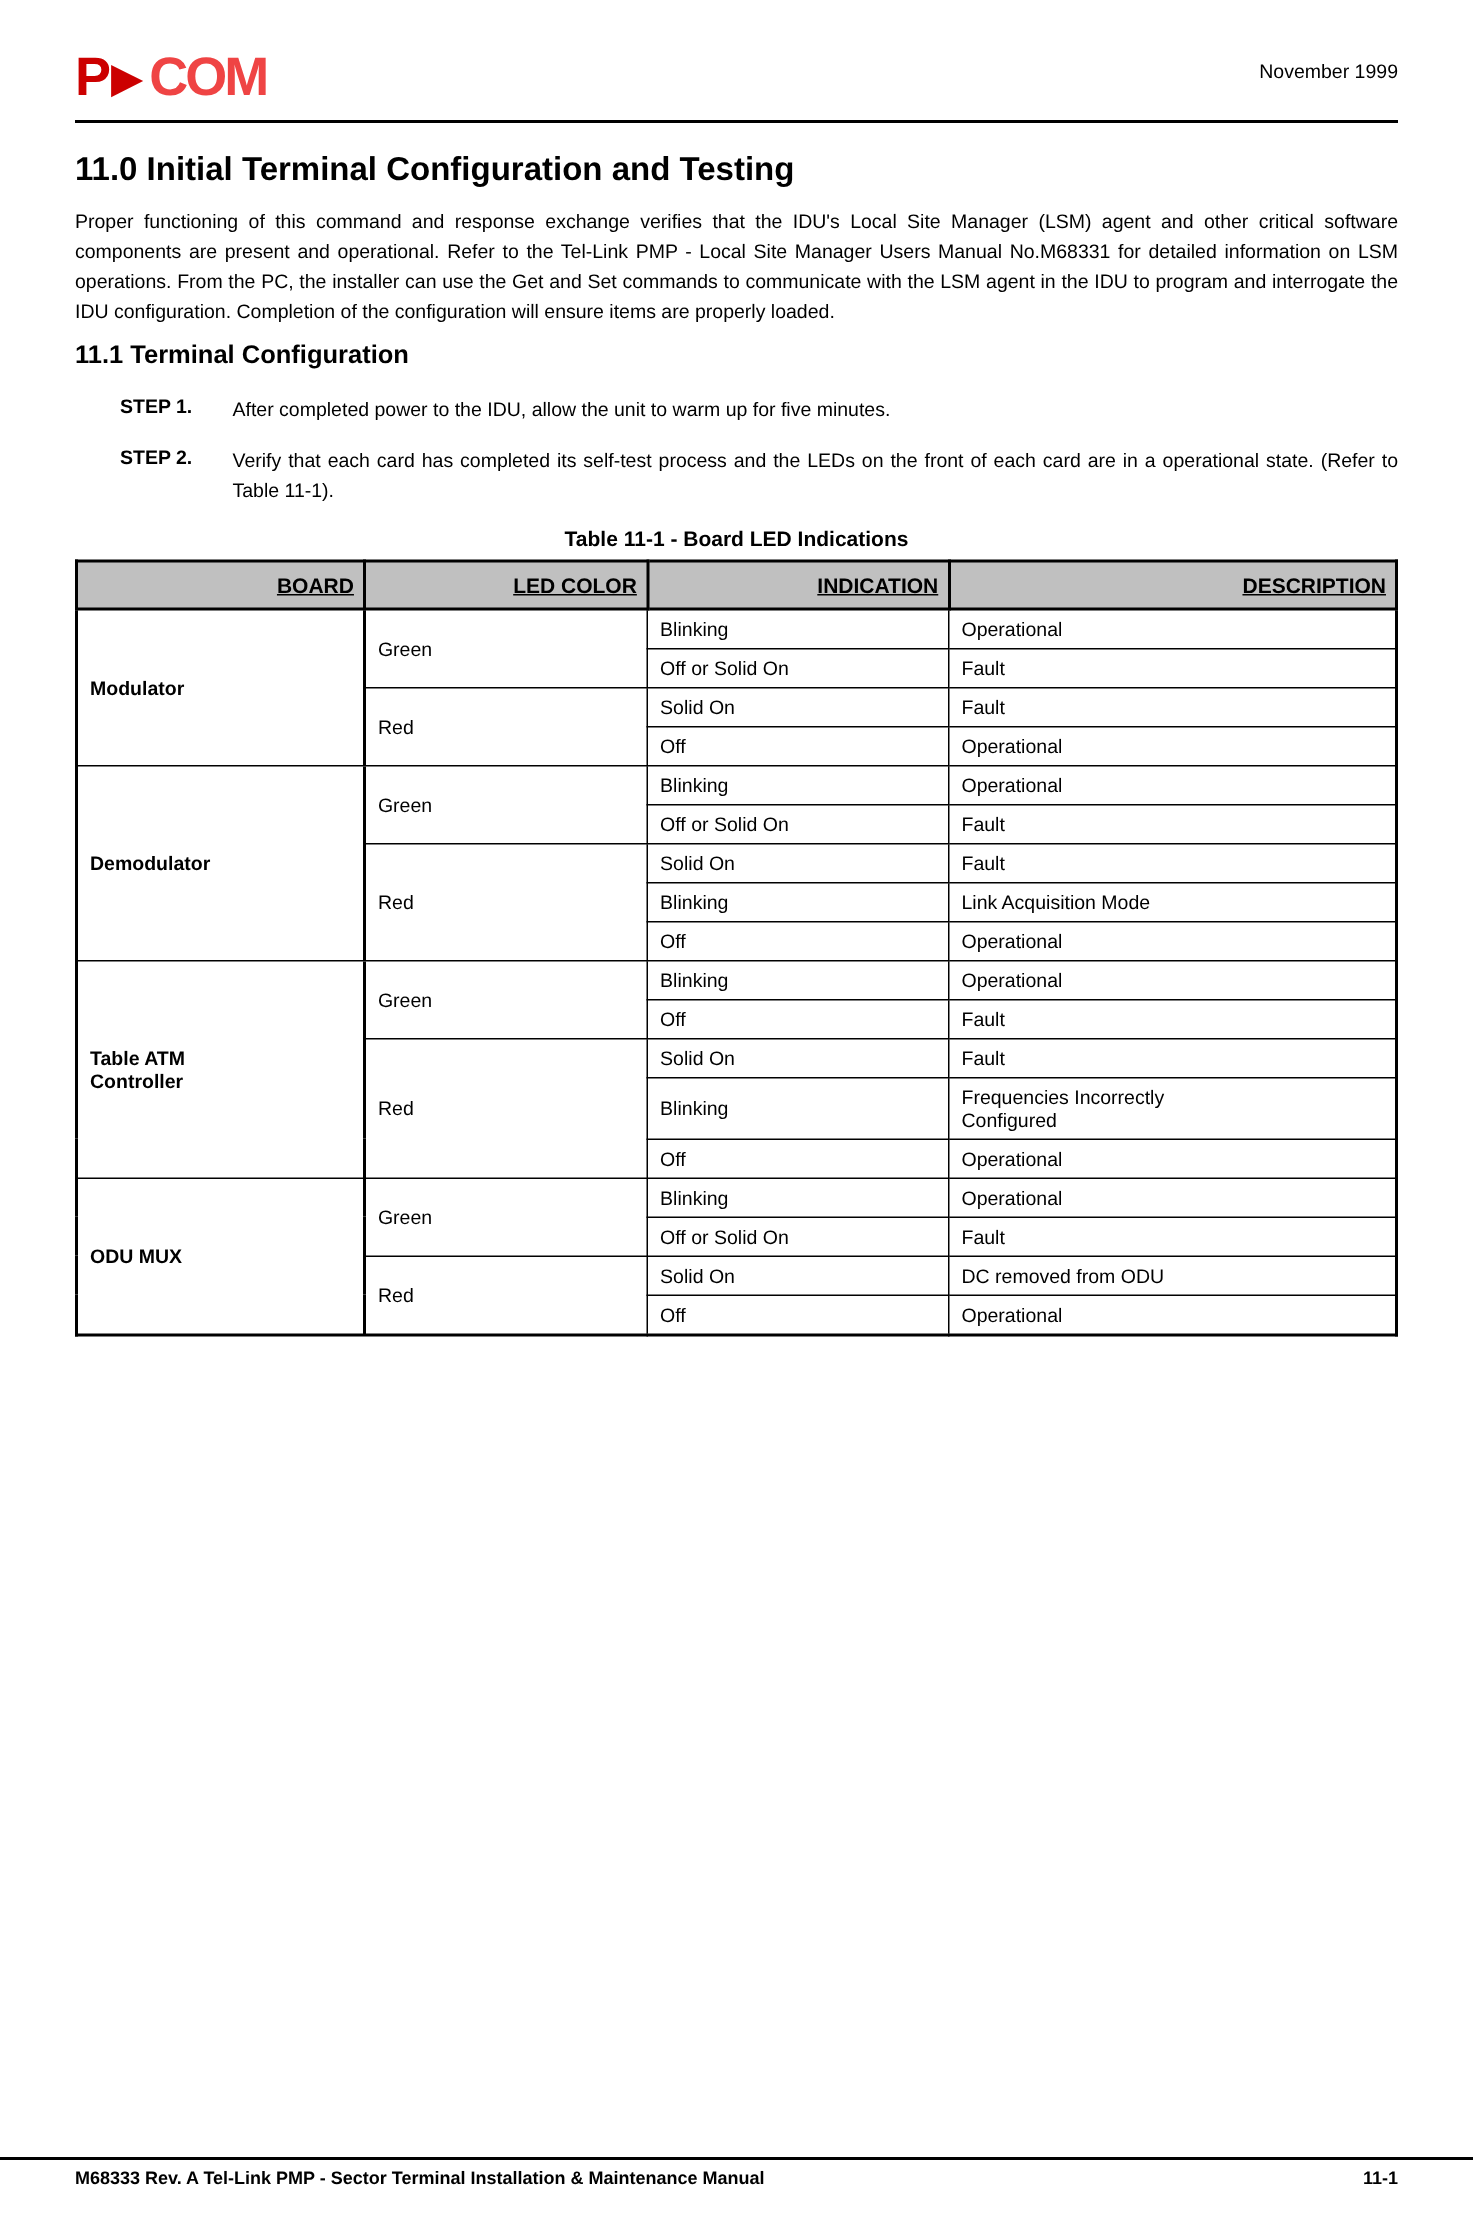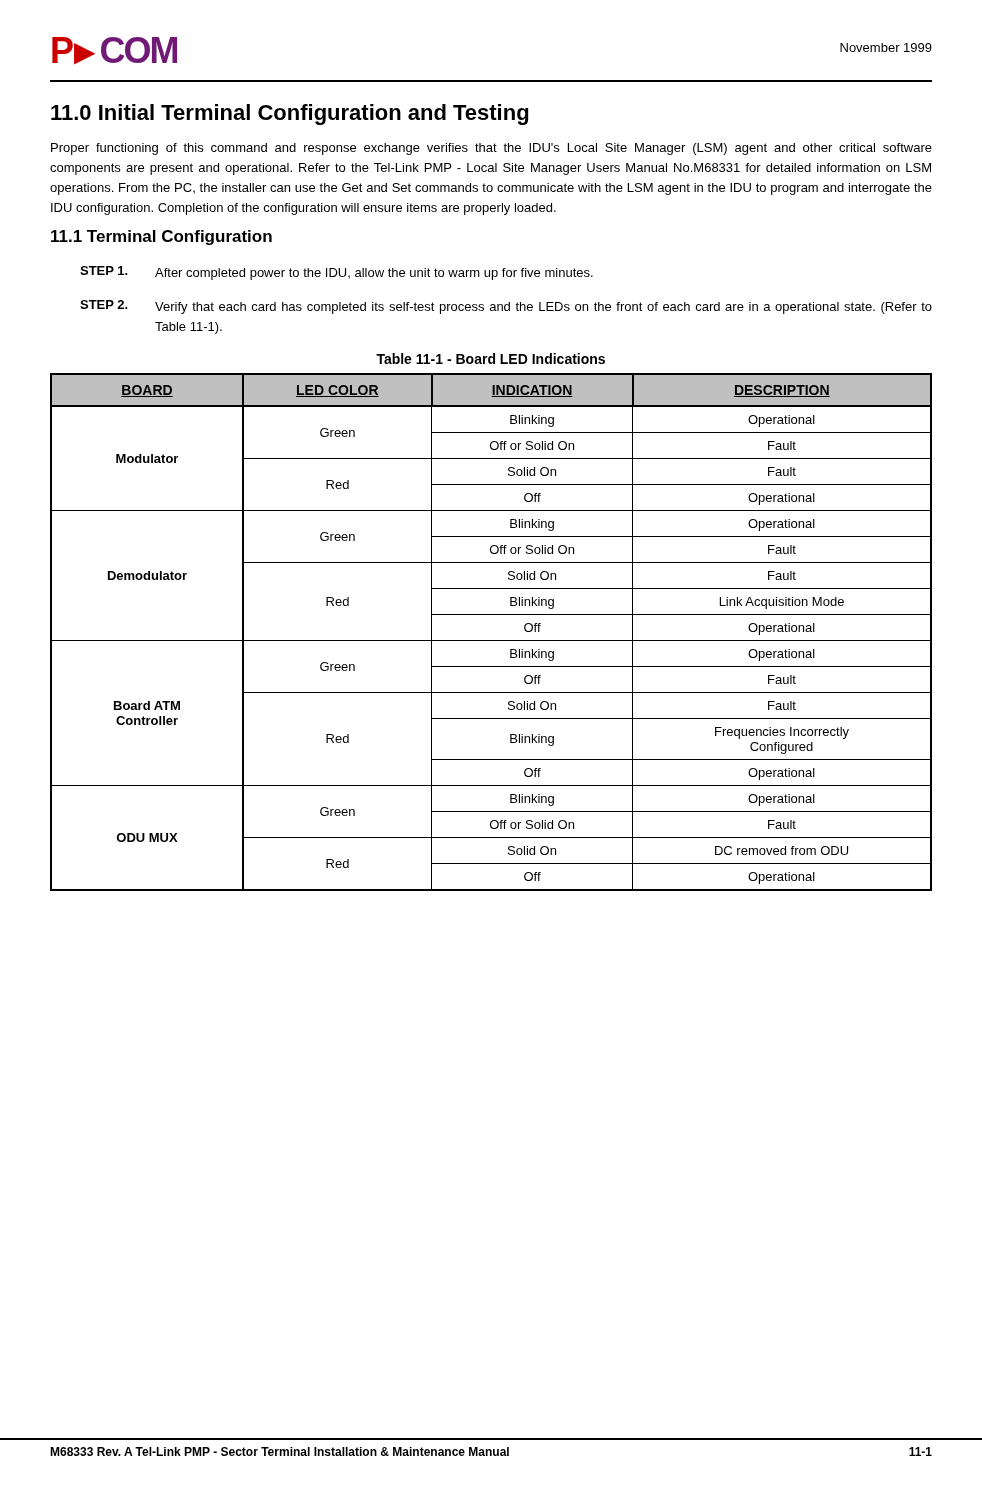--- a/index.html
+++ b/index.html
@@ -39,21 +39,21 @@
       margin-right: 2px;
     }
     .logo-arrow {
       font-size: 28px;
       color: #cc0000;
       margin-right: 4px;
     }
     .logo-com {
       font-size: 36px;
       font-weight: 900;
-      color: #701a75;
+      color: #ef4444;
       font-family: Arial Black, Arial, sans-serif;
       letter-spacing: -2px;
     }
     .header-date {
       font-size: 13px;
       font-weight: normal;
       text-align: right;
       padding-top: 10px;
     }
     h1 {
@@ -98,29 +98,28 @@
     }
     table.led-table {
       width: 100%;
       border-collapse: collapse;
       border: 2px solid #000;
     }
     table.led-table th {
       background: #c0c0c0;
       border: 2px solid #000;
       padding: 7px 6px;
-      text-align: center;
+      text-align: right;
       font-weight: bold;
       font-size: 14px;
       text-decoration: underline;
     }
     table.led-table td {
       border: 1px solid #000;
       padding: 5px 8px;
-      text-align: center;
       font-size: 13px;
       vertical-align: middle;
     }
     table.led-table td.board-cell {
       font-weight: bold;
       vertical-align: middle;
       border-right: 2px solid #000;
     }
     table.led-table td.color-cell {
       vertical-align: middle;
@@ -217,21 +216,21 @@
         </tr>
         <tr>
           <td>Blinking</td>
           <td style="white-space: pre-line;">Link Acquisition Mode</td>
         </tr>
         <tr>
           <td>Off</td>
           <td style="white-space: pre-line;">Operational</td>
         </tr>
         <tr>
-          <td class="board-cell" rowspan="5" style="white-space: pre-line;">Board ATM
+          <td class="board-cell" rowspan="5" style="white-space: pre-line;">Table ATM
 Controller</td>
           <td class="color-cell" rowspan="2">Green</td>
           <td>Blinking</td>
           <td style="white-space: pre-line;">Operational</td>
         </tr>
         <tr>
           <td>Off</td>
           <td style="white-space: pre-line;">Fault</td>
         </tr>
         <tr>

